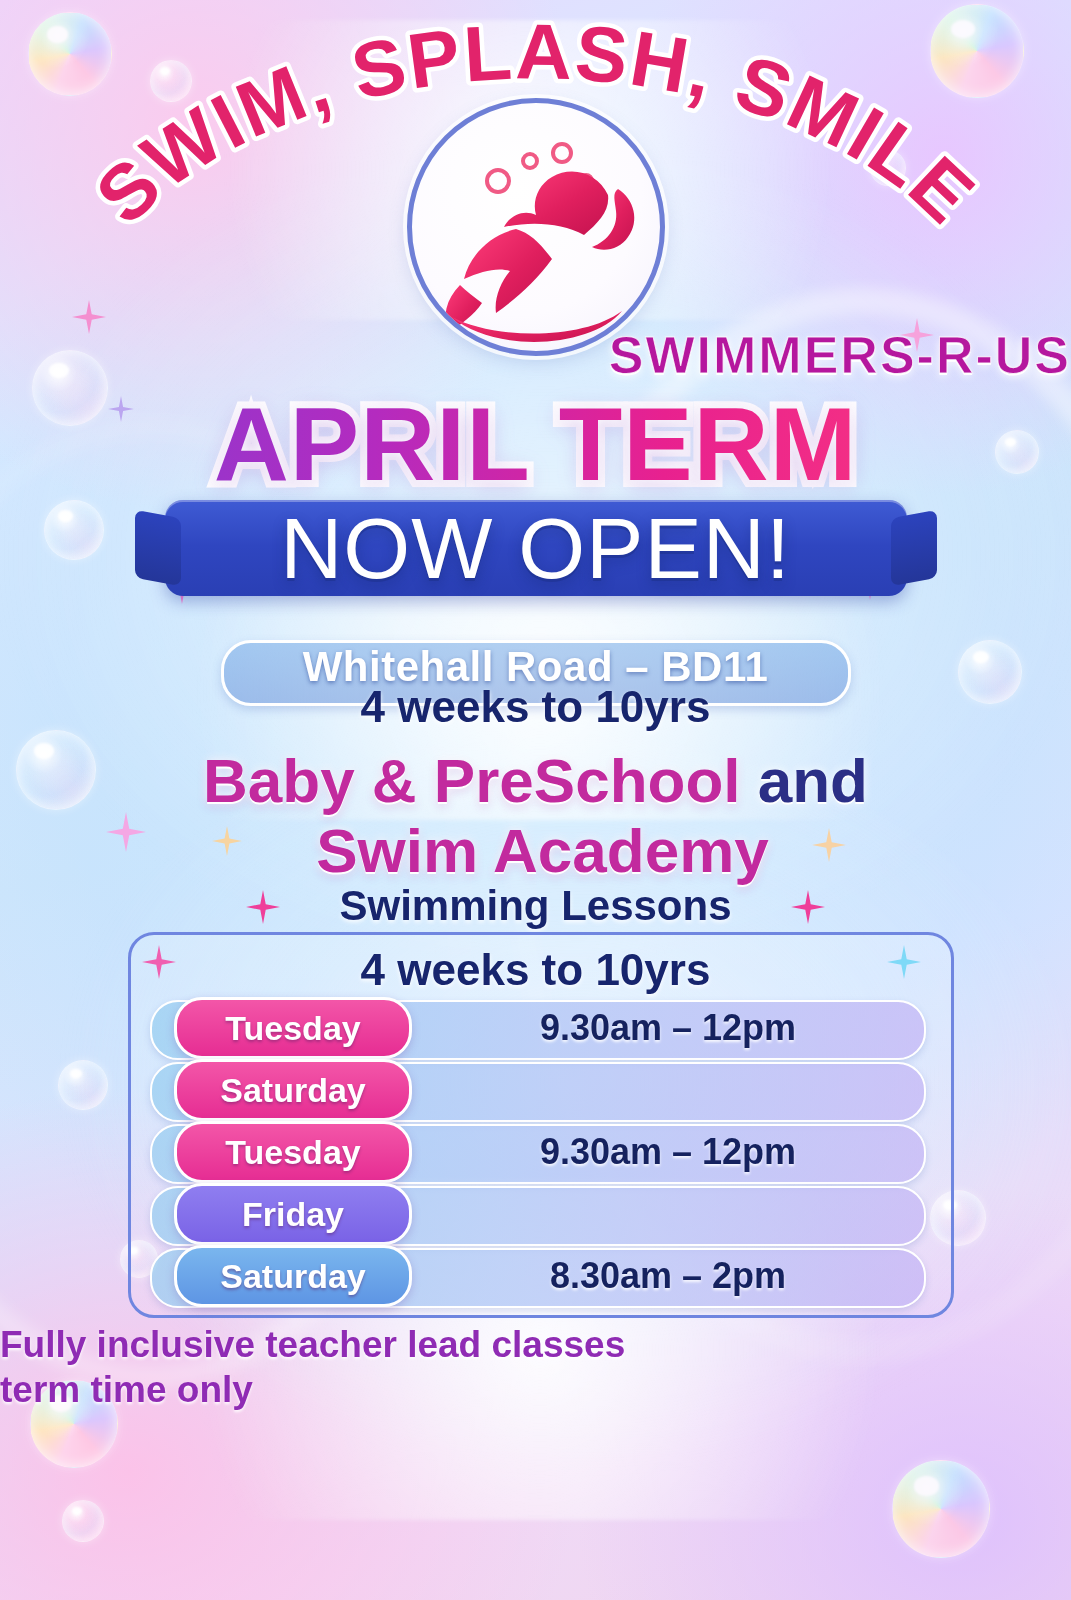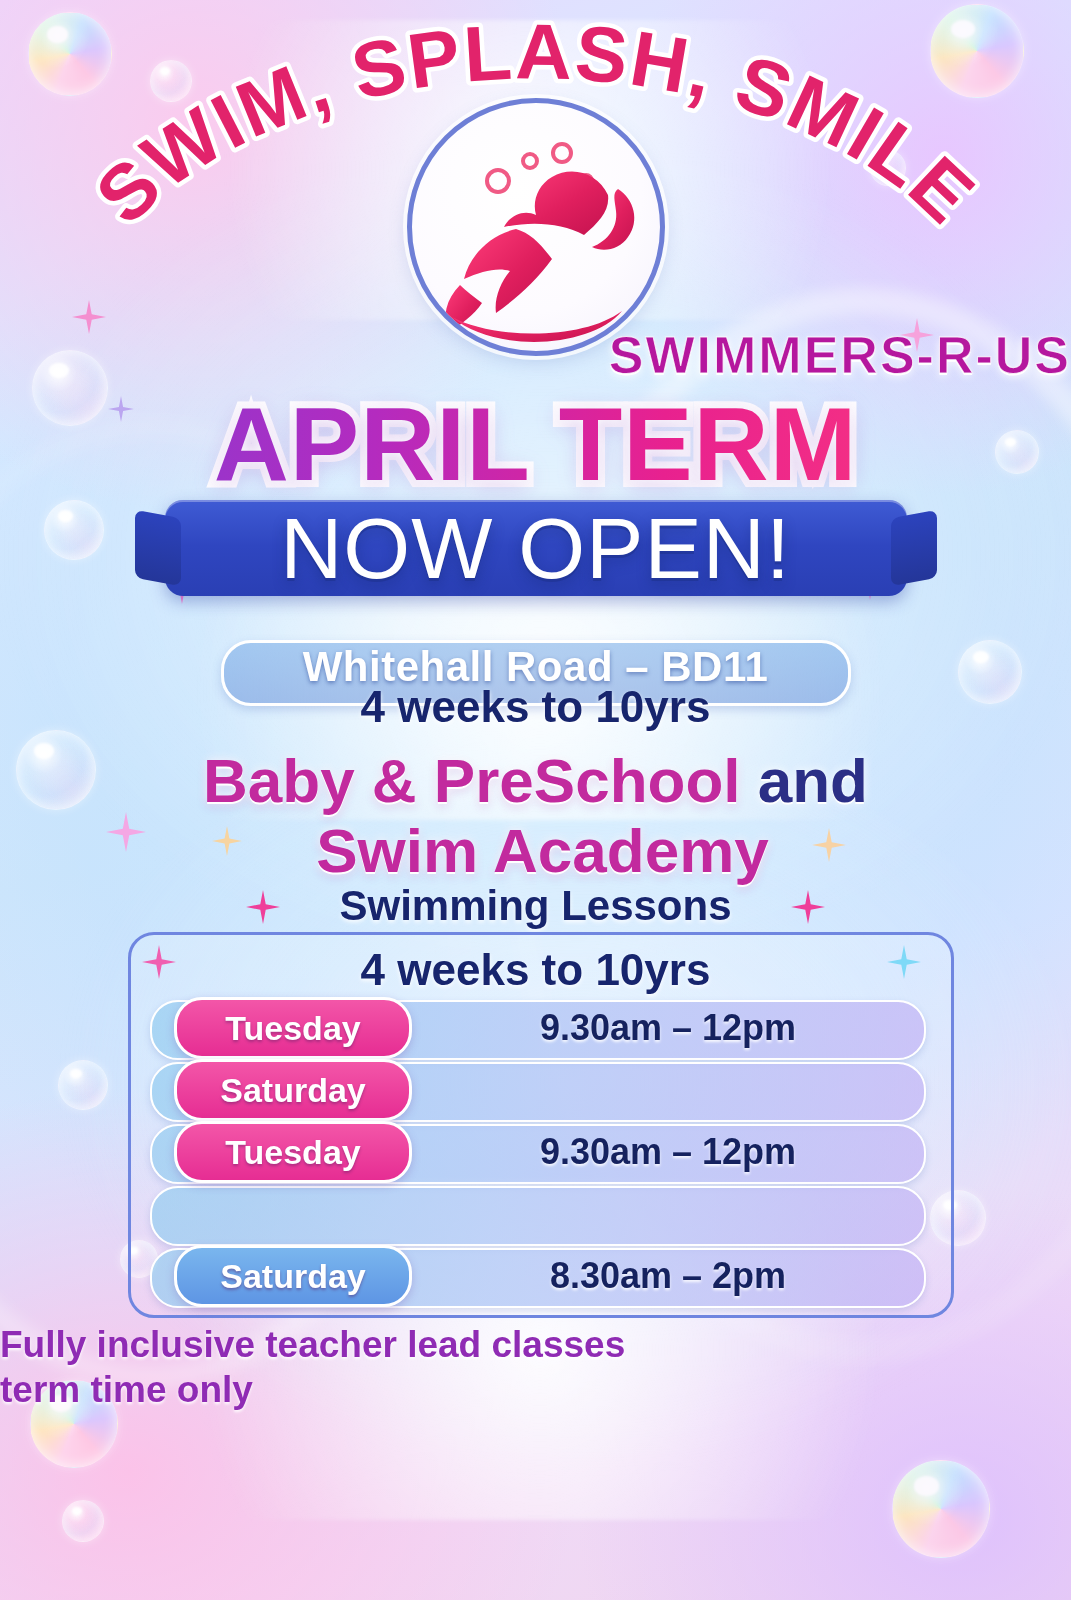--- a/index.html
+++ b/index.html
@@ -511,20 +511,21 @@
         <div class="row-bg"></div>
         <div class="day pink">Saturday</div>
       </div>
       <div class="row">
         <div class="row-bg"></div>
         <div class="day pink">Tuesday</div>
         <div class="time">9.30am – 12pm</div>
       </div>
       <div class="row">
         <div class="row-bg"></div>
+        <div class="day purple">Friday</div>
       </div>
       <div class="row">
         <div class="row-bg"></div>
         <div class="day blue">Saturday</div>
         <div class="time">8.30am – 2pm</div>
       </div>
     </div>
 
     <div class="footer">
       <div>Fully inclusive teacher lead classes</div>

